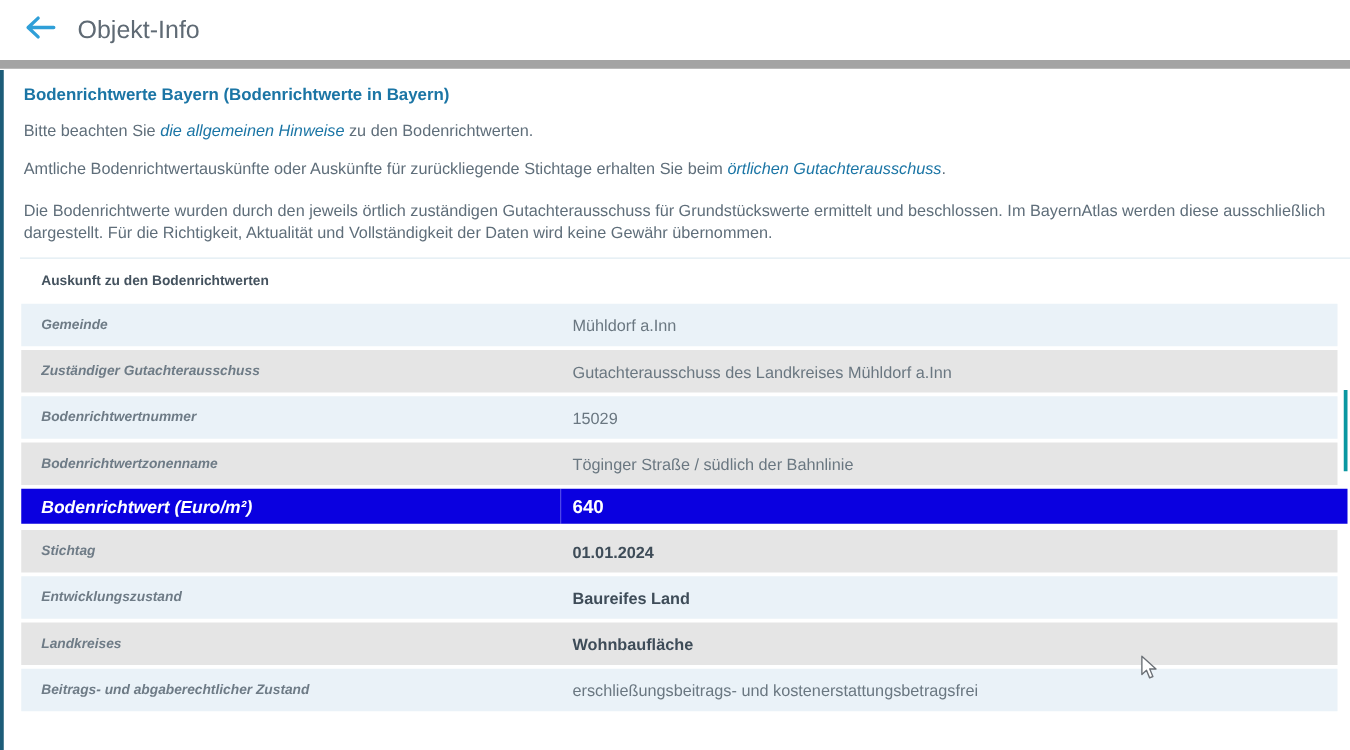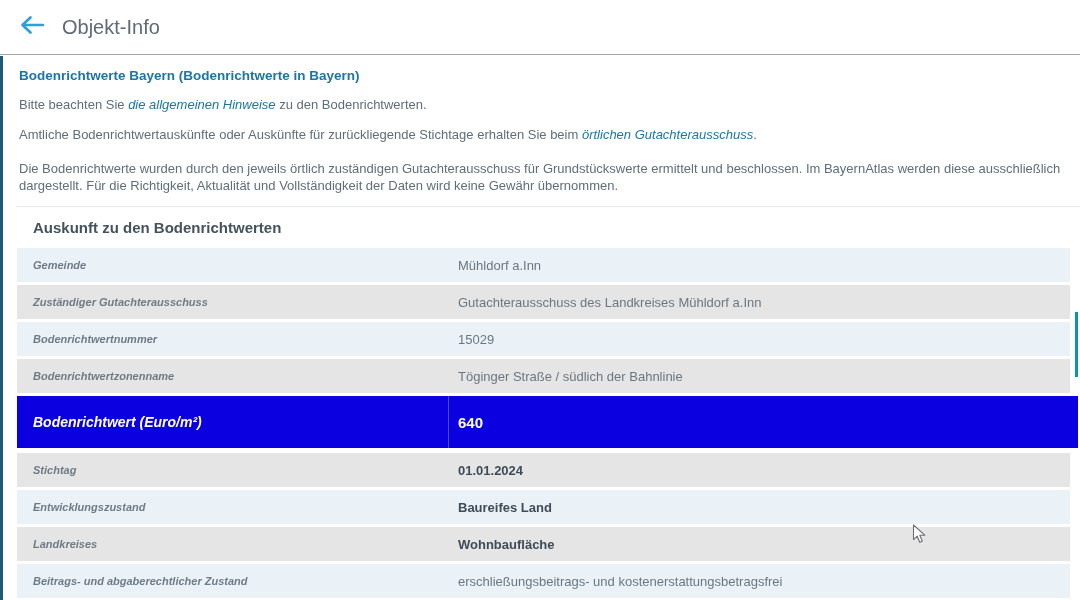--- a/index.html
+++ b/index.html
@@ -18,21 +18,21 @@
     background: #fff;
   }
   
   .topbar {
     height: 55px;
     display: flex;
     align-items: center;
     padding-left: 18px;
     box-sizing: border-box;
     background: #fff;
-    border-bottom: 1px solid #a3a3a3;
+    border-bottom: 7px solid #a3a3a3;
   }
   .back-btn {
     width: 28px;
     height: 24px;
     display: flex;
     align-items: center;
     justify-content: center;
     cursor: pointer;
     flex: 0 0 auto;
   }
@@ -75,21 +75,21 @@
     text-decoration: none;
     font-style: italic;
   }
   .section-rule {
     margin: 12px 0 0 0;
     border: 0;
     border-top: 1px solid #e0ebf2;
   }
   .section-heading {
     margin: 12px 0 12px 17px;
-    font-size: 15px;
+    font-size: 11px;
     font-weight: 700;
     color: #44525e;
   }
   
   .rows {
     margin-left: 1px;
   }
   .row {
     display: flex;
     align-items: center;
@@ -112,21 +112,21 @@
     font-size: 13px;
     color: #6a7781;
     white-space: nowrap;
   }
   .row.bold-value .row-value {
     font-weight: 700;
     color: #3e4c58;
   }
   .row.highlight {
     position: relative;
-    height: 52px;
+    height: 28px;
     margin: 1px 2px 5px 0;
     background: #0a00e0 !important;
   }
   .row.highlight .row-label {
     font-size: 14px;
     color: #ffffff;
   }
   .row.highlight .row-value {
     font-size: 15px;
     font-weight: 700;

